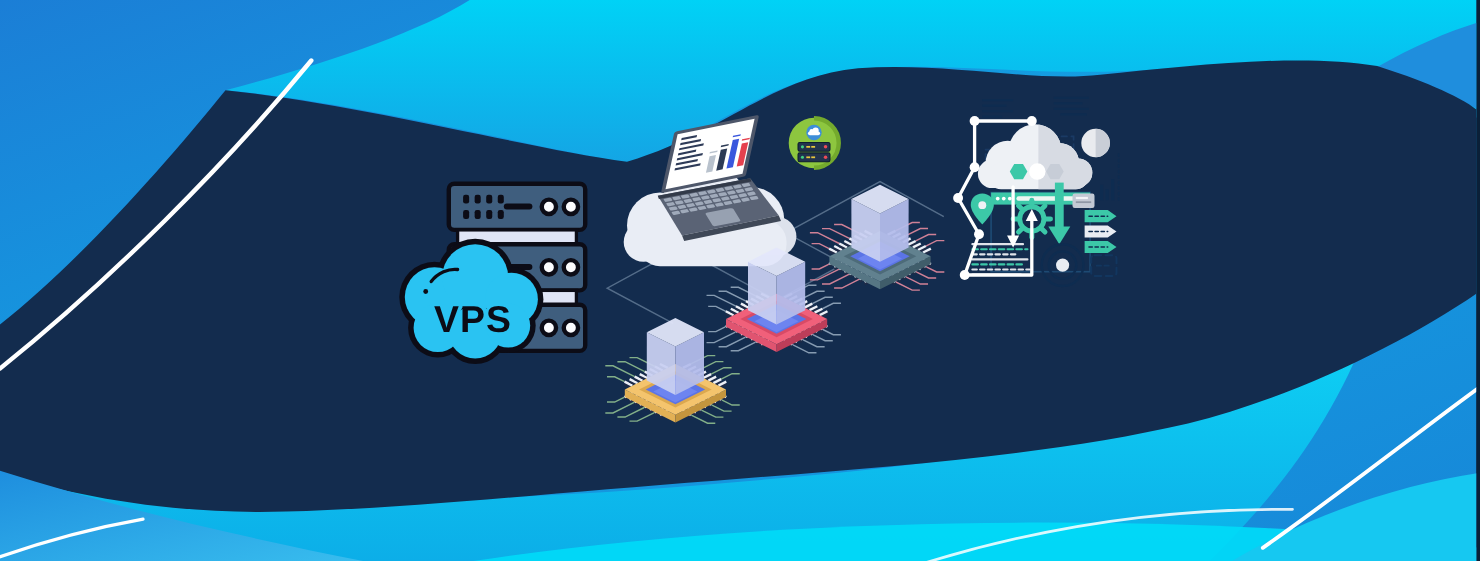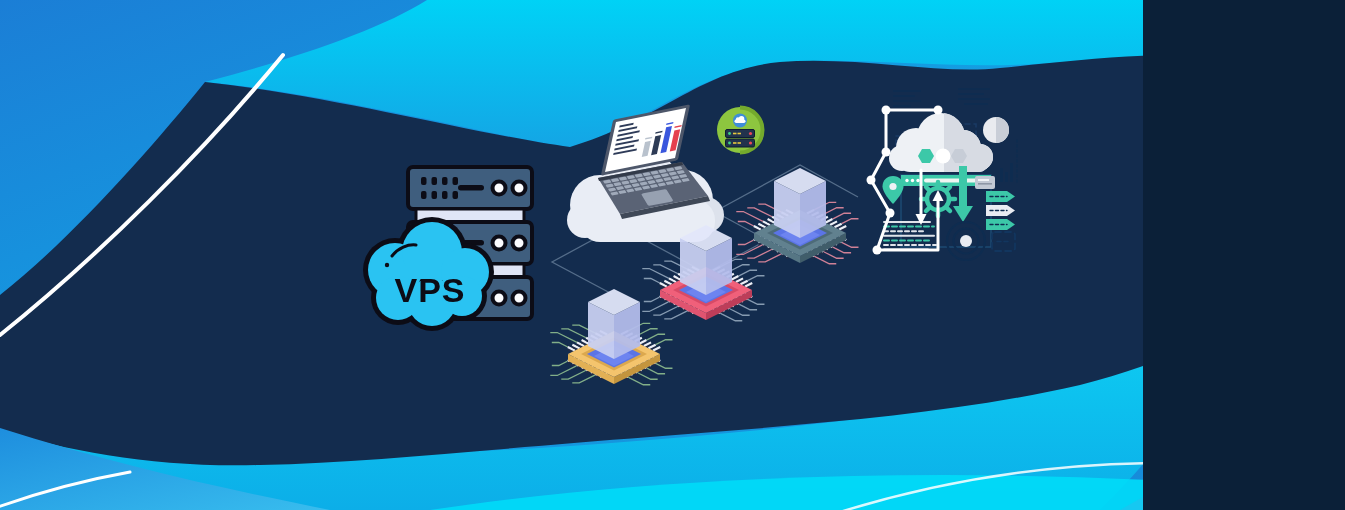--- a/index.html
+++ b/index.html
@@ -1,16 +1,16 @@
 <!DOCTYPE html>
 <html><head>
 <meta charset="utf-8">
 <style>
   html,body{margin:0;padding:0;background:#0b2038;}
-  .stage{position:relative;width:1143px;height:510px;overflow:hidden;font-family:"Liberation Sans",sans-serif;}
+  .stage{position:relative;width:1342px;height:510px;overflow:hidden;font-family:"Liberation Sans",sans-serif;}
   .stage svg{position:absolute;left:0;top:0;display:block;}
   text{user-select:none;}
 </style>
 </head>
 <body>
 
 <div class="stage">
 <svg width="1345" height="510" viewBox="0 0 1345 510" xmlns="http://www.w3.org/2000/svg">
   <defs>
     <linearGradient id="gBase" x1="0" y1="0" x2="1" y2="1">

